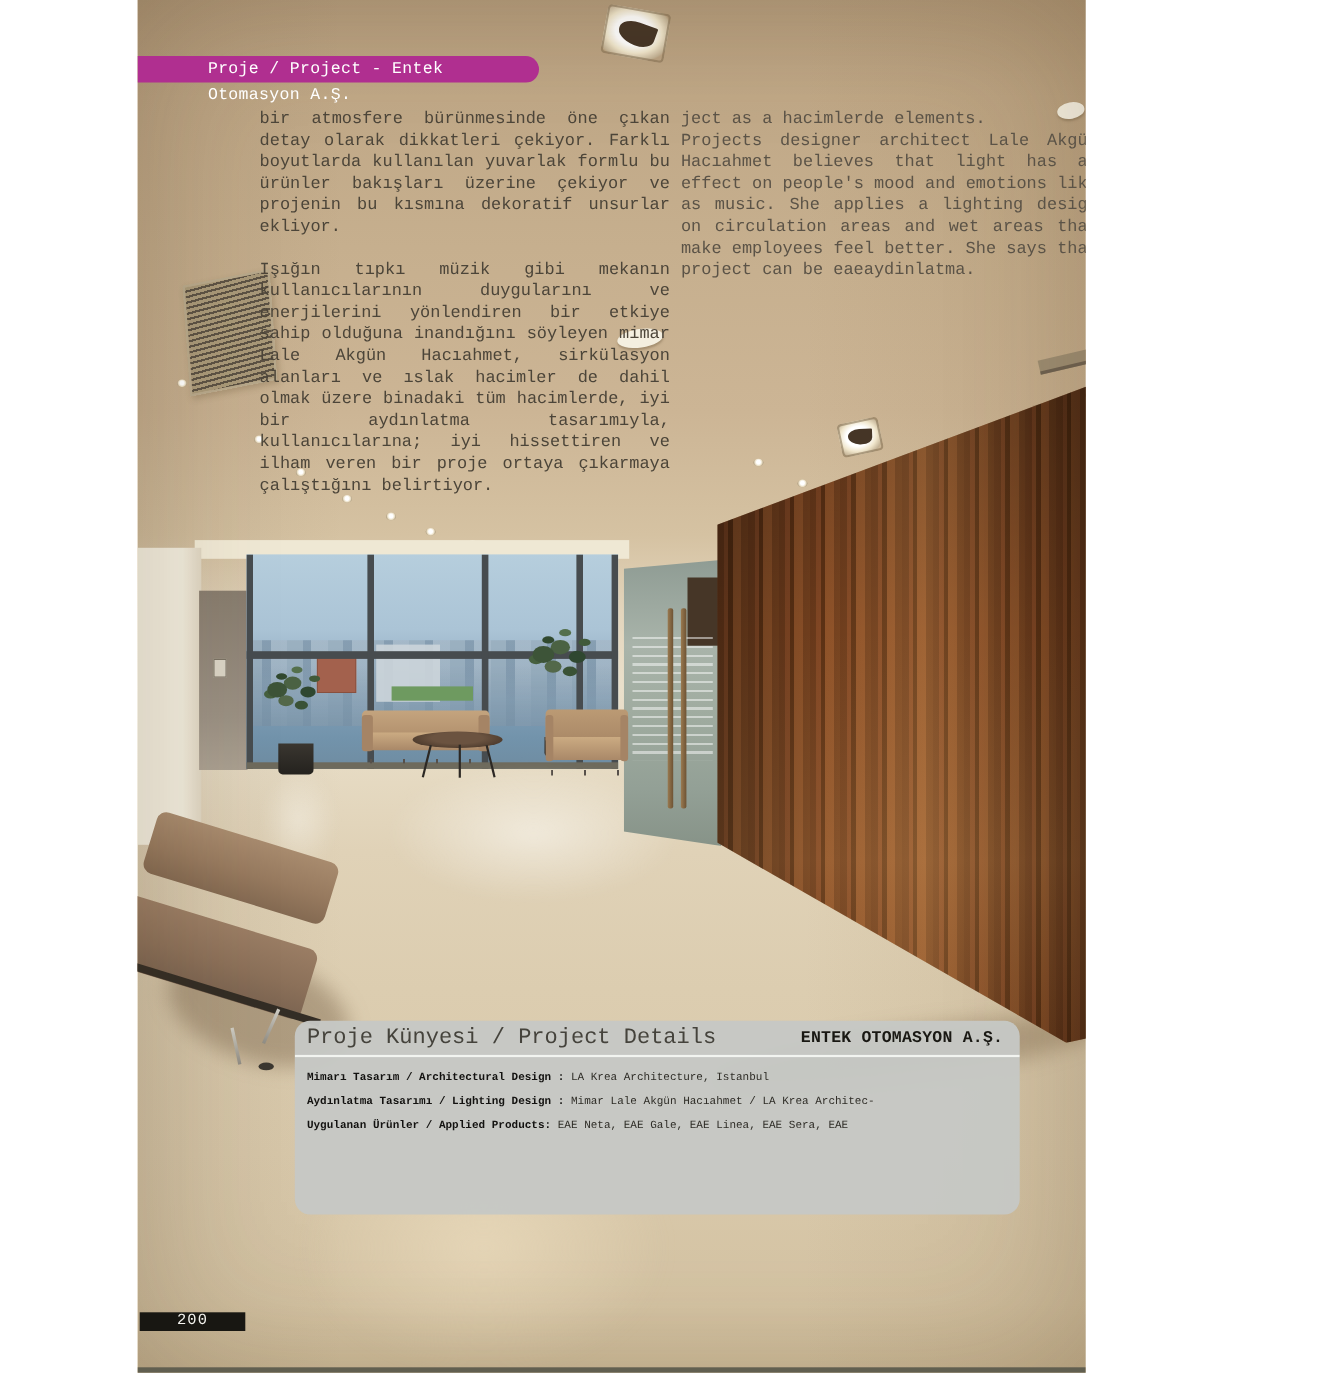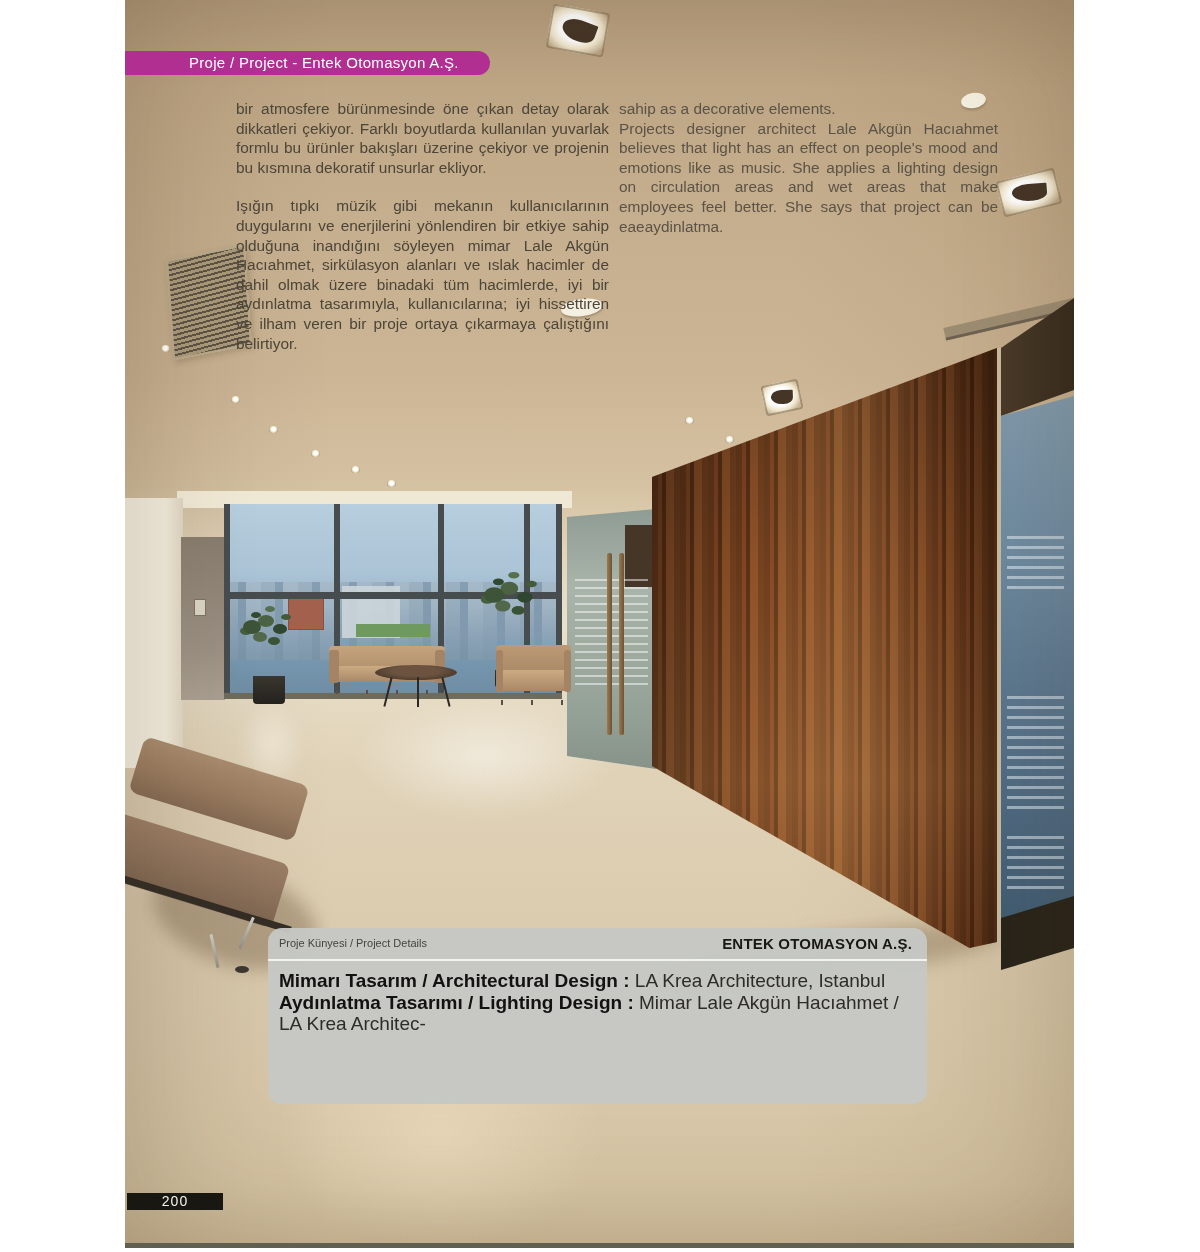--- a/index.html
+++ b/index.html
@@ -2,25 +2,26 @@
 <html><head>
 <meta charset="utf-8">
 <style>
   * { margin:0; padding:0; box-sizing:border-box; }
   html,body { width:1200px; height:1252px; background:#ffffff; font-family:"Liberation Sans", sans-serif; }
   .abs { position:absolute; }
   .page { position:relative; width:1200px; height:1252px; background:#ffffff; overflow:hidden; }
 
   
   .photo {
-    position:absolute; left:125px; top:0; width:949px; height:1248px; overflow:hidden;
+    position:absolute; left:125px; top:0; width:862px; height:1248px; overflow:hidden;
     background:linear-gradient(180deg,
       #b49c7c 0%, #c0a887 7%, #c6af8e 18%, #ccb595 30%, #d5c2a2 39%,
       #e3d5bc 44.5%, #eae0cb 50%, #e7dcc5 55%, #e0d2b7 62%,
       #dccdb0 72%, #d9c9ab 84%, #d5c4a4 95%, #cdbb99 100%);
+    font-family:Liberation Mono, monospace;
   }
   .photo-tint { left:0; top:0; width:100%; height:100%; z-index:1;
     background:linear-gradient(90deg, rgba(60,40,20,.08), rgba(0,0,0,0) 22%, rgba(0,0,0,0) 70%, rgba(110,80,40,.10));
   }
   .vignette { left:0; top:0; width:100%; height:100%; z-index:8; box-shadow:inset 0 0 130px rgba(80,58,32,.22); pointer-events:none; }
 
   
   .spot { z-index:2; background:radial-gradient(ellipse at 46% 46%, #ffffff 0 38%, #f0e6cc 58%, #c4b396 78%, rgba(180,160,130,0) 82%);
     border-radius:4px; box-shadow:inset 0 0 0 2px rgba(130,110,80,.55); }
   .spot .fin { position:absolute; left:22%; top:26%; width:58%; height:46%; background:#453526; border-radius:55% 5% 50% 60%; transform:rotate(10deg); }
@@ -160,24 +161,24 @@
     padding-left:64px; letter-spacing:.3px; }
   .col { z-index:10; color:#4c4539; font-size:15.4px; line-height:19.6px; text-align:justify; }
   .col p { margin:0 0 19px 0; }
   .col-tr { left:111px; top:99px; width:373px; }
   .col-en { left:494px; top:99px; width:379px; color:#5b5347; }
   .col-en p { margin:0; }
 
   .details-box { left:143px; top:928px; width:659px; height:176px; z-index:10;
     background:rgba(198,200,197,.96); border-radius:14px; overflow:hidden; }
   .d-header { position:relative; height:31px; line-height:31px; padding:0 15px 0 11px; }
-  .d-header .dh-left  { float:left;  font-size:11px; color:#45433c; }
+  .d-header .dh-left  { float:left;  font-size:20px; color:#45433c; }
   .d-header .dh-right { float:right; font-size:15px; font-weight:bold; color:#191813; letter-spacing:.2px; }
   .d-divider { height:2px; background:#f2f4f0; }
-  .d-body { padding:9px 14px 0 11px; font-size:19px; line-height:21.6px; color:#2e2c26; }
+  .d-body { padding:9px 14px 0 11px; font-size:10px; line-height:21.6px; color:#2e2c26; }
   .d-line b { color:#131210; }
 
   .page-num { left:2px; top:1193px; width:96px; height:17px; z-index:10;
     background:#181712; color:#f4f4ef; font-size:14px; line-height:17px; text-align:center; letter-spacing:1px; }
   .bottom-rule { left:0; top:1243px; width:100%; height:5px; z-index:9; background:#615f50; }
 </style>
 </head>
 <body>
 
 <div class="page">
@@ -299,33 +300,34 @@
 
     <div class="abs banner" style="background:#b02f90">
       <span>Proje / Project - Entek Otomasyon A.Ş.</span>
     </div>
 
     <div class="abs col col-tr">
       <p>bir atmosfere bürünmesinde öne çıkan detay olarak dikkatleri çekiyor. Farklı boyutlarda kullanılan yuvarlak formlu bu ürünler bakışları üzerine çekiyor ve projenin bu kısmına dekoratif unsurlar ekliyor.</p>
       <p>Işığın tıpkı müzik gibi mekanın kullanıcılarının duygularını ve enerjilerini yönlendiren bir etkiye sahip olduğuna inandığını söyleyen mimar Lale Akgün Hacıahmet, sirkülasyon alanları ve ıslak hacimler de dahil olmak üzere binadaki tüm hacimlerde, iyi bir aydınlatma tasarımıyla, kullanıcılarına; iyi hissettiren ve ilham veren bir proje ortaya çıkarmaya çalıştığını belirtiyor.</p>
     </div>
     <div class="abs col col-en">
-      <p>sahip as a decorative elements.</p>
+      <p>ject as a hacimlerde elements.</p>
       <p>Projects designer architect Lale Akgün Hacıahmet believes that light has an effect on people's mood and emotions like as music.  She applies a lighting design on circulation areas and wet areas that make employees feel better. She says that project can be eaeaydinlatma.</p>
     </div>
 
     <div class="abs details-box">
       <div class="d-header">
         <span class="dh-left">Proje Künyesi / Project Details</span>
         <span class="dh-right">ENTEK OTOMASYON A.Ş.</span>
       </div>
       <div class="d-divider"></div>
       <div class="d-body">
         <div class="d-line"><b>Mimarı Tasarım / Architectural Design : </b><span>LA Krea Architecture, Istanbul</span></div>
         <div class="d-line"><b>Aydınlatma Tasarımı / Lighting Design : </b><span>Mimar Lale Akgün Hacıahmet / LA Krea Architec-</span></div>
+        <div class="d-line"><b>Uygulanan Ürünler / Applied Products: </b><span>EAE Neta, EAE Gale, EAE  Linea, EAE Sera, EAE</span></div>
       </div>
     </div>
 
     <div class="abs page-num">
       <span>200</span>
     </div>
     <div class="abs bottom-rule"></div>
   </div>
 
 </div>

